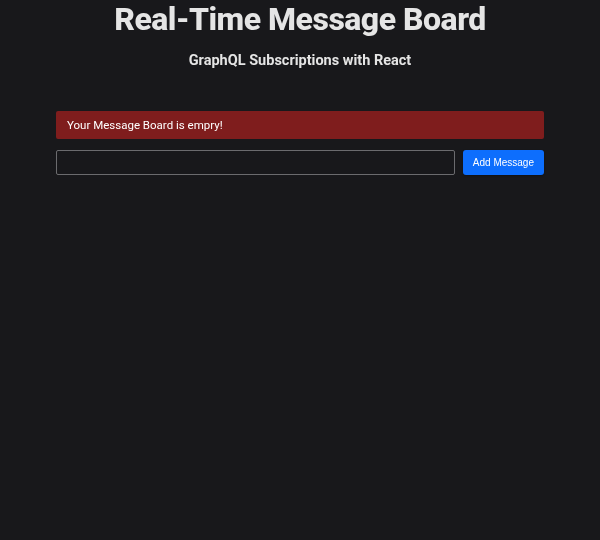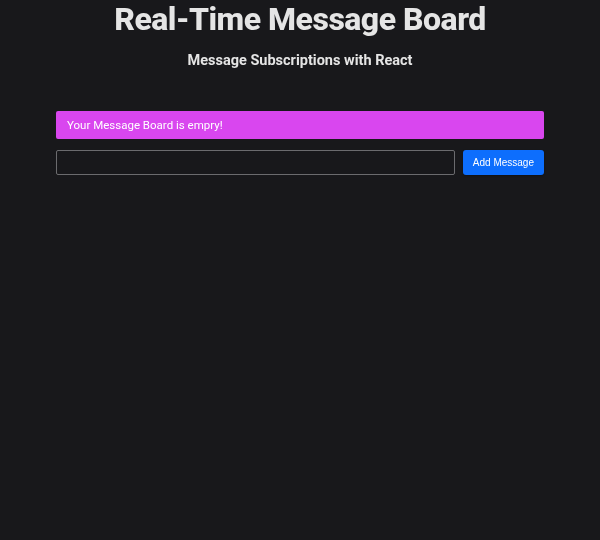--- a/index.html
+++ b/index.html
@@ -33,21 +33,21 @@
       text-align: center;
       margin-top: 14px;
     }
     .panel {
       margin-top: 42px;
       width: 488px;
       display: flex;
       flex-direction: column;
     }
     .alert {
-      background-color: #d946ef;
+      background-color: #7f1d1d;
       color: #ffffff;
       font-size: 11.5px;
       font-weight: 400;
       padding: 7px 11px;
       border-radius: 2px;
       margin-bottom: 11px;
     }
     .form-row {
       display: flex;
       gap: 8px;
@@ -76,21 +76,21 @@
       cursor: pointer;
       white-space: nowrap;
       box-shadow: 0 1px 2px rgba(0,0,0,0.3);
     }
   </style>
 </head>
 <body>
 
 <div class="container">
   <h1 class="title">Real-Time Message Board</h1>
-  <h2 class="subtitle">Message Subscriptions with React</h2>
+  <h2 class="subtitle">GraphQL Subscriptions with React</h2>
 
   <div class="panel">
     <div class="alert">Your Message Board is empry!</div>
     <div class="form-row">
       <input type="text" class="text-input" value="" style="">
       <button class="add-button">Add Message</button>
     </div>
   </div>
 </div>
 

